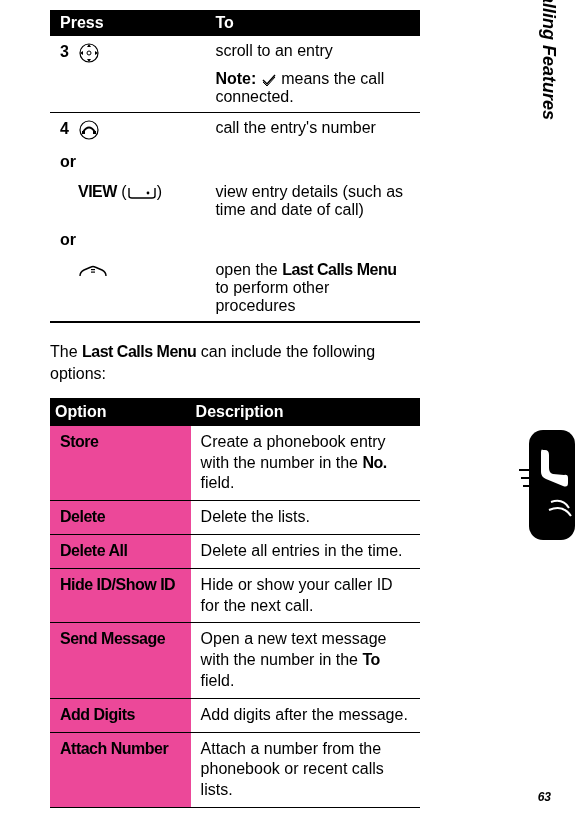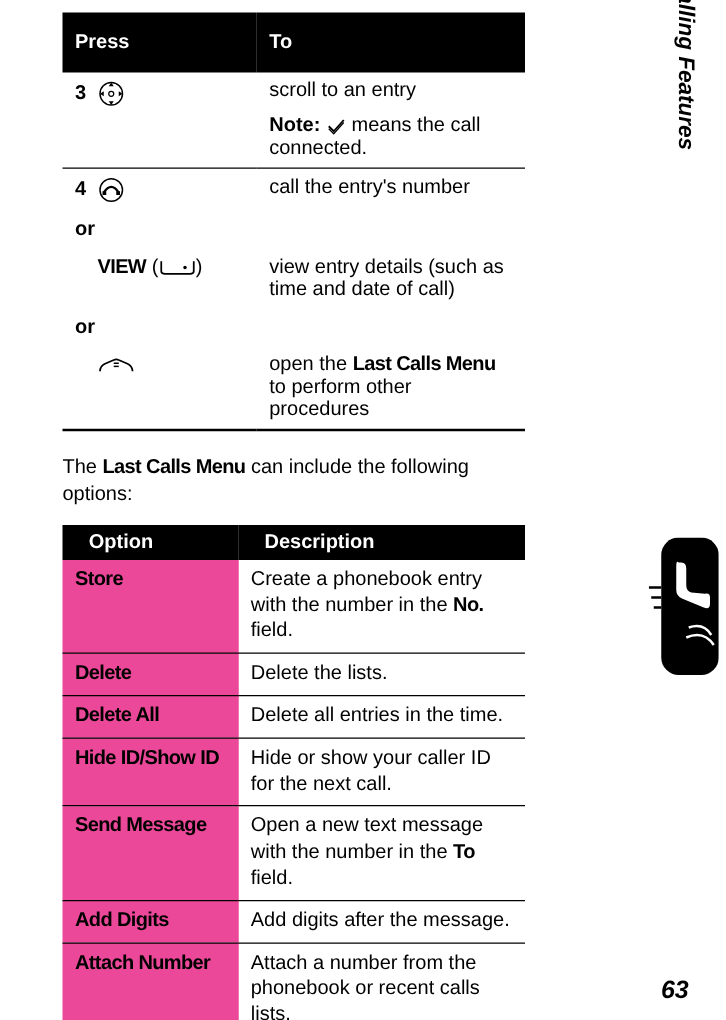--- a/index.html
+++ b/index.html
@@ -19,21 +19,21 @@
     .press-table {
       width: 100%;
       border-collapse: collapse;
     }
     .press-table thead tr {
       background: #000;
       color: #fff;
     }
     .press-table th {
       text-align: left;
-      padding: 15px 10px;
+      padding: 4px 10px;
       font-weight: bold;
     }
     .press-table th.col1 { width: 42%; }
     .press-table th.col2 { width: 58%; }
     .press-table td {
       padding: 6px 10px 6px 10px;
       vertical-align: top;
     }
     .press-table tbody tr.divider-top td {
       border-top: 1px solid #000;
@@ -88,21 +88,21 @@
       line-height: 1.4;
     }
     .option-table {
       width: 100%;
       border-collapse: collapse;
     }
     .option-table th {
       background: #000;
       color: #fff;
       text-align: left;
-      padding: 5px 21px;
+      padding: 5px 5px;
       font-weight: bold;
     }
     .option-table th.ocol1 { width: 38%; }
     .option-table th.ocol2 { width: 62%; }
     .option-table td {
       padding: 6px 10px;
       border-bottom: 1px solid #000;
       vertical-align: top;
       line-height: 1.3;
     }
@@ -128,21 +128,21 @@
       position: absolute;
       right: 6px;
       top: 430px;
     }
     .page-num {
       position: absolute;
       right: 30px;
       bottom: 12px;
       font-weight: bold;
       font-style: italic;
-      font-size: 20px;
+      font-size: 12px;
     }
     .view-kw {
       font-weight: bold;
       font-stretch: condensed;
       letter-spacing: -0.5px;
     }
   </style>
 </head>
 <body>
 

